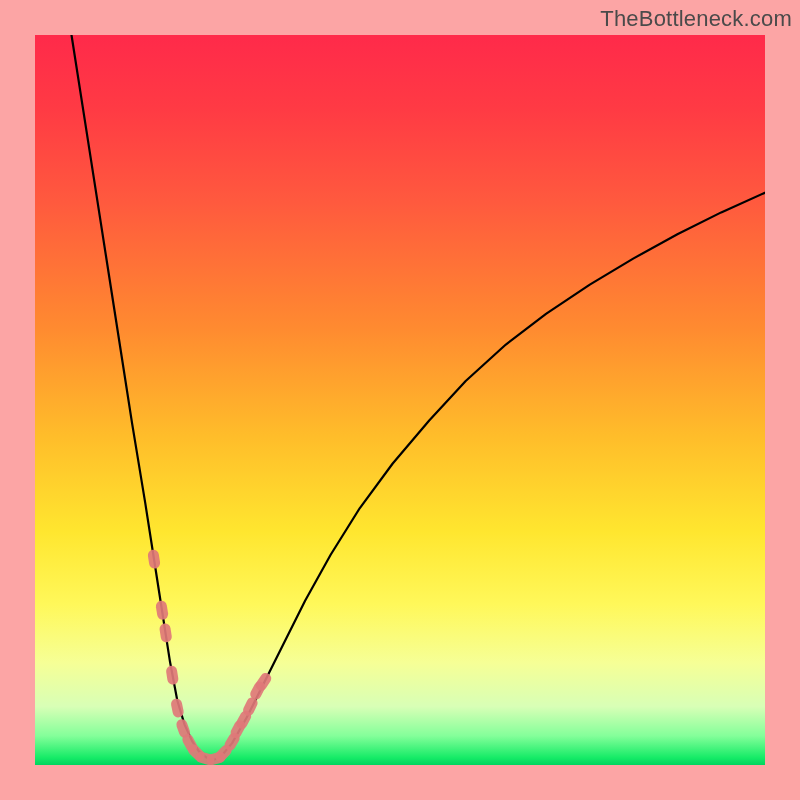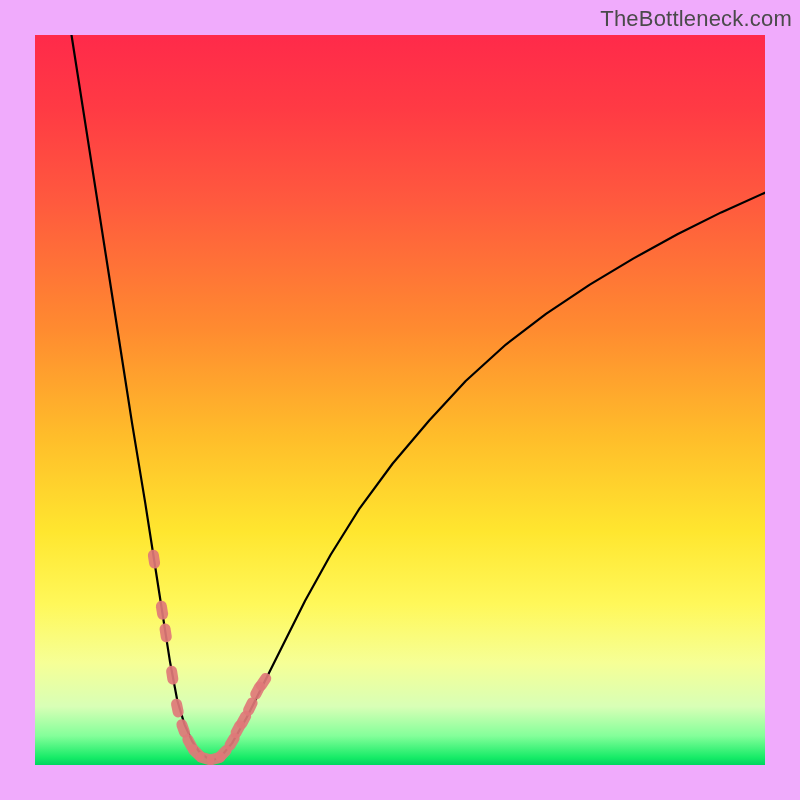--- a/index.html
+++ b/index.html
@@ -1,21 +1,21 @@
 <!DOCTYPE html>
 <html><head>
   <meta charset="utf-8">
   <style>
     * { margin: 0; padding: 0; box-sizing: border-box; }
     html, body { width: 800px; height: 800px; overflow: hidden; background: #000; }
     .frame {
       position: relative;
       width: 800px;
       height: 800px;
-      background: #f0abfc;
+      background: #fca5a5;
     }
     .plot-area {
       position: absolute;
       left: 35px;
       top: 35px;
       width: 730px;
       height: 730px;
       background: linear-gradient(to bottom,
         #ff2a4a 0%,
         #ff3a44 10%,

